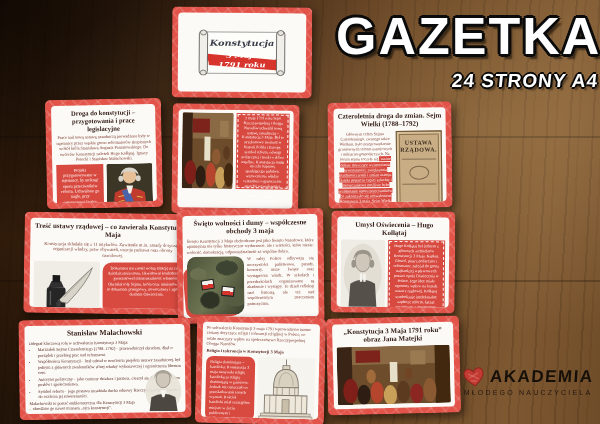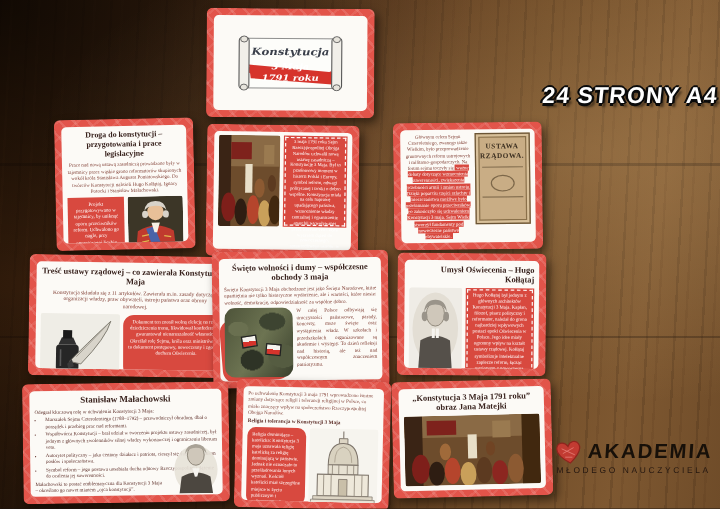--- a/index.html
+++ b/index.html
@@ -58,20 +58,21 @@
   .logo .nm{font-family:"Liberation Sans",sans-serif;font-weight:700;font-size:17px;letter-spacing:1.5px;color:#171009;transform:skewX(-4deg);}
   .logo .tg{font-family:"Liberation Sans",sans-serif;font-size:7px;letter-spacing:2.2px;color:#241710;margin-top:1px;}
   .imgbox{flex:none;overflow:hidden;border-radius:2px;}
   svg{display:block;}
 </style>
 </head>
 <body>
 
 <div class="stage">
 
+  <div class="gaz" style="left:336px;top:6px;font-size:52px;letter-spacing:2px;">GAZETKA</div>
   <div class="gaz" style="left:452px;top:70px;font-size:19px;letter-spacing:1px;transform:skewX(-6deg);
               text-shadow:-2px 0 #0b0b0b,2px 0 #0b0b0b,0 -2px #0b0b0b,0 2px #0b0b0b,-1px -1px #0b0b0b,1px 1px #0b0b0b,3px 3px 2px rgba(0,0,0,.5);">24 STRONY A4</div>
 
   <div class="card" style="left:172px;top:7px;width:140px;height:91px;transform:rotate(.4deg);">
     <div class="inner" style="padding:16px;">
       <svg viewBox="0 0 128 75" width="100%" height="100%" preserveAspectRatio="none">
         <rect x="16" y="5" width="96" height="66" fill="#fdfdfa" stroke="#777" stroke-width="1"></rect>
         <polygon points="18,40 116,50 114,66 20,58" fill="#d6342c"></polygon>
         <polygon points="16,44 24,42 22,52 14,50" fill="#d6342c" opacity=".85"></polygon>
         <polygon points="108,48 120,52 116,62 106,60" fill="#d6342c" opacity=".85"></polygon>
@@ -133,20 +134,21 @@
             <rect x="44" y="8" width="10" height="16" fill="#9a7a50"></rect>
           </svg>
         </div>
         <div class="rb dashed" style="width:52%;font-size:3.9px;line-height:1.24;">3 maja 1791 roku Sejm Rzeczypospolitej Obojga Narodów uchwalił nową ustawę zasadniczą – Konstytucję 3 Maja. Był to przełomowy moment w historii Polski i Europy, symbol reform, odwagi politycznej i troski o dobro wspólne. Konstytucja miała na celu naprawę upadającego państwa, wzmocnienie władzy centralnej i ograniczenie anarchii wywoływanej przez liberum veto. Była wyrazem dążeń do nowoczesnego, sprawiedliwego ustroju, w którym prawa obywateli i potrzeby państwa szły ze sobą w parze.</div>
       </div>
     </div>
   </div>
 
   <div class="card" style="left:328px;top:102px;width:124px;height:106px;transform:rotate(-.7deg);">
     <div class="inner">
+      <div class="ct">Czteroletnia droga do zmian. Sejm Wielki (1788–1792)</div>
       <div class="row" style="height:76px;">
         <div style="width:54%;font-size:4px;line-height:1.3;text-align:center;">
           <span class="tx" style="font-size:4px;">Głównym celem Sejmu Czteroletniego, zwanego także Wielkim, było przeprowadzenie gruntownych reform ustrojowych i militarno-gospodarczych. Na forum sejmu toczyły się</span>
           <span class="hl" style="font-size:4px;">ważne debaty dotyczące wzmocnienia suwerenności, zwiększenia liczebności armii i zmian ustroju. Dzięki poparciu części szlachty i mieszczaństwa możliwe było przełamanie oporu przeciwników, co zakończyło się uchwaleniem Konstytucji 3 maja. Sejm Wielki stworzył fundamenty pod nowoczesne państwo obywatelskie.</span>
         </div>
         <div class="book" style="width:46%;">
           <div class="bt">USTAWA RZĄDOWA.</div>
           <div class="ln"></div>
           <div class="orn"></div>
           <div class="ln"></div>
@@ -188,21 +190,21 @@
             <div class="flagpatch" style="left:60%;top:52%;transform:rotate(6deg);"></div>
           </div>
         </div>
         <div class="tx just" style="width:54%;font-size:4.3px;">W całej Polsce odbywają się uroczystości państwowe, parady, koncerty, msze święte oraz wystąpienia władz. W szkołach i przedszkolach organizowane są akademie i występy. To dzień refleksji nad historią, ale też nad współczesnym znaczeniem patriotyzmu.</div>
       </div>
     </div>
   </div>
 
   <div class="card" style="left:331px;top:211px;width:124px;height:102px;transform:rotate(.5deg);">
     <div class="inner">
-      <div class="ct" style="text-align:right;margin-left:2px;">Umysł Oświecenia – Hugo Kołłątaj</div>
+      <div class="ct" style="text-align:center;margin-left:2px;">Umysł Oświecenia – Hugo Kołłątaj</div>
       <div class="row" style="height:72px;">
         <div class="imgbox" style="width:42%;background:#efece6;">
           <svg viewBox="0 0 46 72" width="100%" height="100%" preserveAspectRatio="none">
             <rect width="46" height="72" fill="#efece6"></rect>
             <ellipse cx="23" cy="34" rx="20" ry="30" fill="#e3ded4"></ellipse>
             <ellipse cx="23" cy="22" rx="8" ry="10" fill="#cfc7ba" stroke="#8d8578" stroke-width=".8"></ellipse>
             <path d="M13,20 Q14,10 23,10 Q32,10 33,20 Q30,14 23,14 Q16,14 13,20Z" fill="#9a948a"></path>
             <ellipse cx="13.5" cy="24" rx="2.5" ry="4" fill="#9a948a"></ellipse>
             <ellipse cx="32.5" cy="24" rx="2.5" ry="4" fill="#9a948a"></ellipse>
             <path d="M8,72 L10,44 Q23,36 36,44 L38,72 Z" fill="#55504a"></path>

